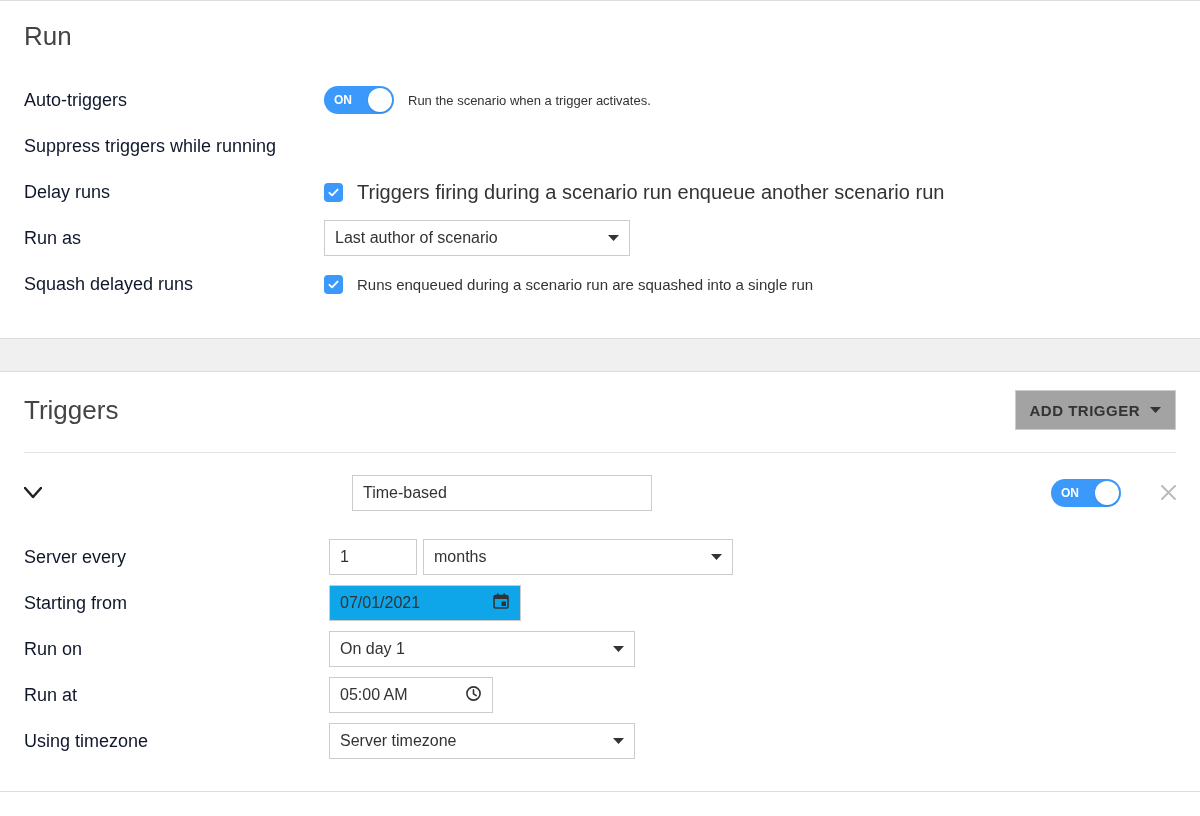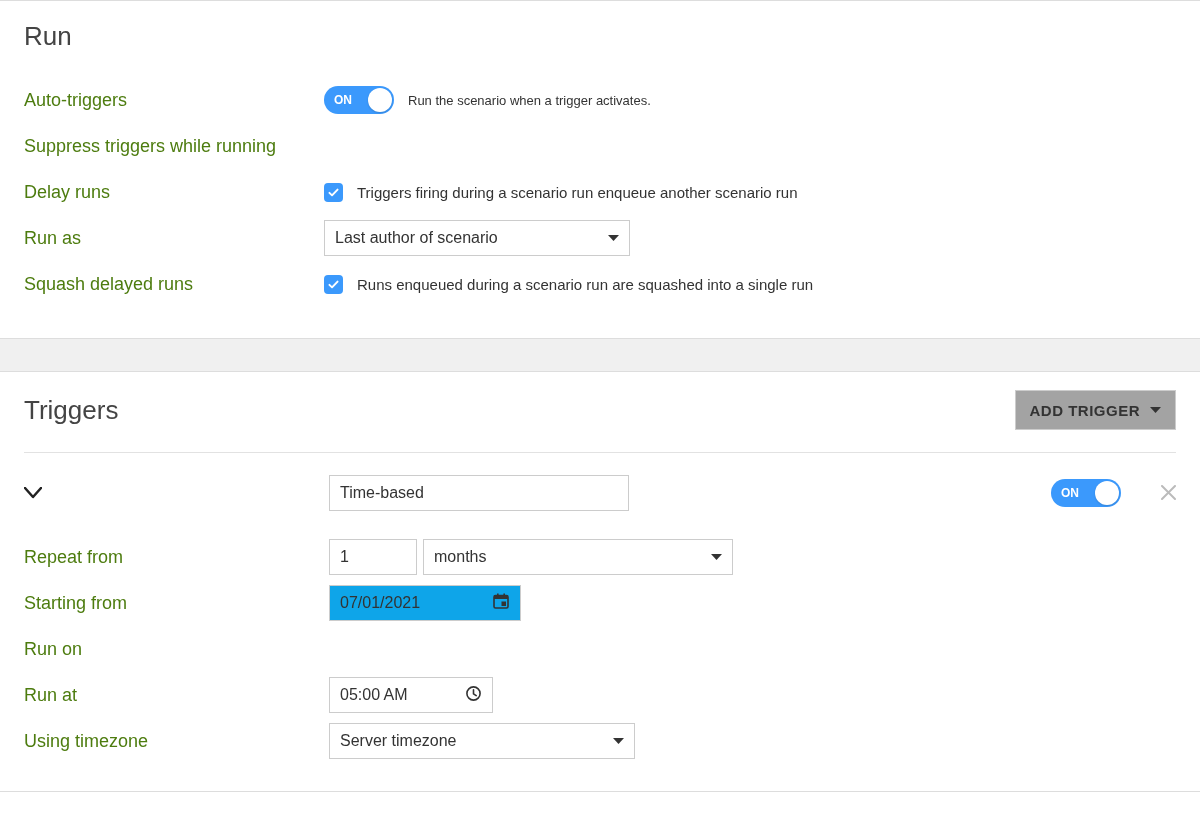--- a/index.html
+++ b/index.html
@@ -2,37 +2,37 @@
 <html><head>
 <meta charset="utf-8">
 <style>
   * { box-sizing: border-box; margin: 0; padding: 0; }
   html, body { font-family: "Segoe UI", "Source Sans Pro", -apple-system, sans-serif; color: #333; background: #fff; }
   .page { width: 1200px; }
   .panel { background: #fff; border: 1px solid #ddd; border-left: none; border-right: none; }
   .run-panel { padding: 20px 24px 28px 24px; }
   .section-title { font-size: 26px; font-weight: 400; color: #444; margin-bottom: 28px; }
   .row { display: flex; align-items: center; min-height: 40px; margin-bottom: 6px; }
-  .row-label { width: 300px; font-size: 18px; color: #4d7c0f; }
+  .row-label { width: 300px; font-size: 18px; color: #0f172a; }
   .row-control { display: flex; align-items: center; gap: 14px; }
   .hint { font-size: 13px; color: #333; }
 
   .toggle { width: 70px; height: 28px; border-radius: 14px; background: #3b99fc; position: relative; display: inline-flex; align-items: center; cursor: pointer; }
   .toggle .knob { width: 24px; height: 24px; border-radius: 50%; background: #fff; position: absolute; right: 2px; top: 2px; box-shadow: 0 1px 2px rgba(0,0,0,0.15); }
   .toggle .on-label { color: #fff; font-size: 12px; font-weight: 600; margin-left: 10px; }
 
   .checkbox { width: 19px; height: 19px; border-radius: 4px; background: #3b99fc; display: inline-flex; align-items: center; justify-content: center; cursor: pointer; }
   .checkbox svg { width: 13px; height: 13px; }
 
   .select { position: relative; border: 1px solid #ccc; height: 36px; display: inline-flex; align-items: center; padding: 0 36px 0 10px; font-size: 16px; color: #333; background: #fff; cursor: pointer; }
   .select .caret { position: absolute; right: 10px; }
   .select.w300 { width: 306px; }
   .select.wunit { width: 310px; }
   .input-text { border: 1px solid #ccc; height: 36px; padding: 0 10px; font-size: 16px; color: #333; background: #fff; font-family: inherit; }
-  .input-text.w300 { width: 300px; }
+  .input-text.w300 { width: 300px; margin-left: 23px; }
   .input-num { border: 1px solid #ccc; height: 36px; width: 88px; padding: 0 10px; font-size: 16px; color: #333; background: #fff; font-family: inherit; }
   .date-box { border: 1px solid #ccc; height: 36px; width: 192px; padding: 0 10px; font-size: 16px; color: #333; background: #0ea5e9; display: inline-flex; align-items: center; justify-content: space-between; cursor: pointer; }
   .time-box { border: 1px solid #ccc; height: 36px; width: 164px; padding: 0 10px; font-size: 16px; color: #333; background: #fff; display: inline-flex; align-items: center; justify-content: space-between; cursor: pointer; font-variant-numeric: tabular-nums; }
 
   .gap-band { height: 32px; background: #f0f0f0; }
 
   .triggers-panel { padding: 18px 24px 24px 24px; }
   .triggers-header { display: flex; align-items: center; justify-content: space-between; border-bottom: 1px solid #e2e2e2; padding-bottom: 22px; margin-bottom: 22px; }
   .add-trigger-btn { border: 1px solid #ccc; background: #a3a3a3; height: 40px; padding: 0 14px; display: inline-flex; align-items: center; gap: 10px; font-size: 15px; font-weight: 600; letter-spacing: 0.5px; color: #333; cursor: pointer; font-family: inherit; }
 
@@ -67,21 +67,21 @@
     </div>
 
     <div class="row">
       <div class="row-label">Delay runs</div>
       <div class="row-control">
         <span class="checkbox">
           <svg viewBox="0 0 16 16">
               <path d="M3 8.5 L6.2 11.5 L13 4.5" stroke="#fff" stroke-width="2.4" fill="none" stroke-linecap="round" stroke-linejoin="round"></path>
             </svg>
         </span>
-        <span class="hint" style="font-size:15px">Triggers firing during a scenario run enqueue another scenario run</span>
+        <span class="hint" style="font-size:20px">Triggers firing during a scenario run enqueue another scenario run</span>
       </div>
     </div>
 
     <div class="row">
       <div class="row-label">Run as</div>
       <div class="row-control">
         <div class="select w300">
           <span>Last author of scenario</span>
           <span class="caret">
             <svg width="11" height="6" viewBox="0 0 11 6">
@@ -138,21 +138,21 @@
         </div>
         <span class="close-x">
           <svg width="15" height="15" viewBox="0 0 15 15">
               <path d="M1 1 L14 14 M14 1 L1 14" stroke="#bbb" stroke-width="2" stroke-linecap="round"></path>
             </svg>
         </span>
       </div>
     </div>
 
     <div class="row">
-      <div class="row-label">Repeat from</div>
+      <div class="row-label">Server every</div>
       <div class="row-control" style="gap:6px; margin-left:5px;">
         <input type="text" class="input-num" value="1" style="">
         <div class="select wunit">
           <span>months</span>
           <span class="caret">
             <svg width="11" height="6" viewBox="0 0 11 6">
                 <path d="M0 0 L5.5 6 L11 0 Z" fill="#333"></path>
               </svg>
           </span>
         </div>
@@ -172,20 +172,30 @@
                 <rect x="11.4" y="1.5" width="1.6" height="3" fill="#333"></rect>
                 <rect x="9.5" y="9.5" width="4.5" height="4.5" fill="#333"></rect>
               </svg>
           </span>
         </div>
       </div>
     </div>
 
     <div class="row">
       <div class="row-label">Run on</div>
+      <div class="row-control" style="margin-left:5px;">
+        <div class="select w300">
+          <span>On day 1</span>
+          <span class="caret">
+            <svg width="11" height="6" viewBox="0 0 11 6">
+                <path d="M0 0 L5.5 6 L11 0 Z" fill="#333"></path>
+              </svg>
+          </span>
+        </div>
+      </div>
     </div>
 
     <div class="row">
       <div class="row-label">Run at</div>
       <div class="row-control" style="margin-left:5px;">
         <div class="time-box">
           <span>05:00 AM</span>
           <span>
             <svg width="17" height="17" viewBox="0 0 17 17">
                 <circle cx="8.5" cy="8.5" r="6.6" fill="none" stroke="#333" stroke-width="1.6"></circle>

